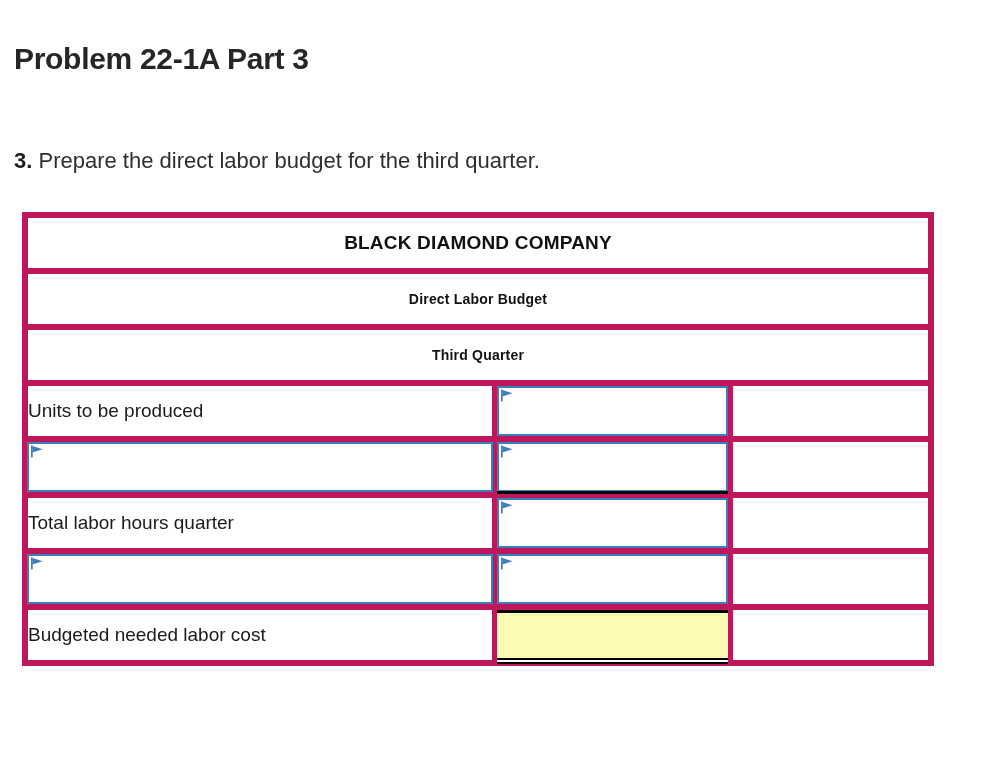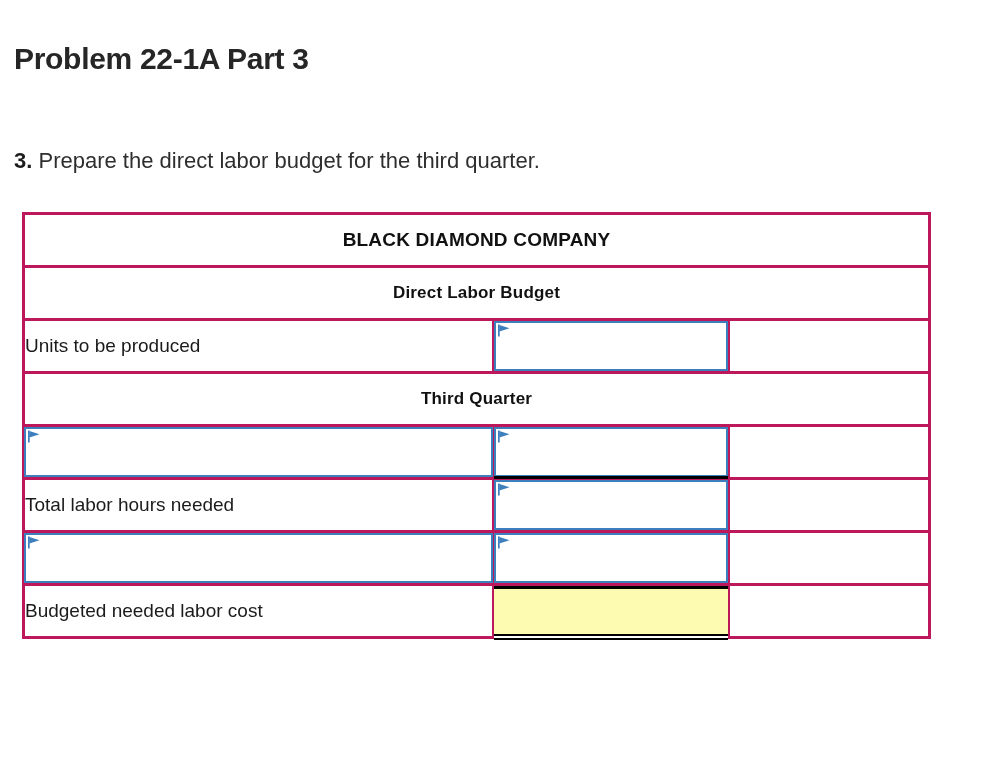--- a/index.html
+++ b/index.html
@@ -66,33 +66,33 @@
     table-layout: fixed;
     width: 906px;
     background: #ffffff;
   }
 
   table.worksheet col.c-label  { width: 470px; }
   table.worksheet col.c-amount { width: 235px; }
   table.worksheet col.c-extra  { width: 201px; }
 
   table.worksheet td {
-    border: 3px solid #be185d;
+    border: 6px solid #be185d;
     padding: 0;
     height: 50px;
     vertical-align: middle;
     background: #ffffff;
   }
 
   
   td.hdr {
     background: #74afe6;
     text-align: center;
     font-weight: bold;
-    font-size: 17px;
+    font-size: 14px;
     color: #111111;
     letter-spacing: 0.2px;
     height: 50px;
   }
   td.hdr.hdr-company { font-size: 19px; }
 
   
   td.label-cell {
     font-size: 19px;
     color: #1b1b1b;
@@ -205,53 +205,53 @@
       </colgroup>
       <tbody>
 
       <tr>
             <td class="hdr hdr-company" colspan="3">BLACK DIAMOND COMPANY</td>
           </tr>
           <tr>
             <td class="hdr" colspan="3">Direct Labor Budget</td>
           </tr>
           <tr>
+            <td class="hdr" colspan="3">Third Quarter</td>
+          </tr>
+          <tr>
             <td class="label-cell">Units to be produced</td>
             <td class="input-cell">
               <input class="input-box" type="text" value="" style="">
               <svg class="flag-icon" viewBox="0 0 13 13">
                 <path d="M0.8 0.5 L0.8 12.5" stroke="#3d7ebc" stroke-width="1.8" fill="none"></path>
                 <path d="M1.4 1.0 L11.5 4.3 L1.4 7.6 Z" fill="#3d7ebc"></path>
               </svg>
             </td>
             <td class="blank-cell"></td>
           </tr>
           <tr>
-            <td class="hdr" colspan="3">Third Quarter</td>
-          </tr>
-          <tr>
             <td class="input-cell">
               <input class="input-box" type="text" style="text-align: left; padding-left: 18px;" value="">
               <svg class="flag-icon" viewBox="0 0 13 13">
                 <path d="M0.8 0.5 L0.8 12.5" stroke="#3d7ebc" stroke-width="1.8" fill="none"></path>
                 <path d="M1.4 1.0 L11.5 4.3 L1.4 7.6 Z" fill="#3d7ebc"></path>
               </svg>
             </td>
             <td class="input-cell">
               <input class="input-box" type="text" value="" style="">
               <svg class="flag-icon" viewBox="0 0 13 13">
                 <path d="M0.8 0.5 L0.8 12.5" stroke="#3d7ebc" stroke-width="1.8" fill="none"></path>
                 <path d="M1.4 1.0 L11.5 4.3 L1.4 7.6 Z" fill="#3d7ebc"></path>
               </svg>
               <span class="rule-single"></span>
             </td>
             <td class="blank-cell"></td>
           </tr>
           <tr>
-            <td class="label-cell">Total labor hours needed</td>
+            <td class="label-cell">Total labor hours quarter</td>
             <td class="input-cell">
               <input class="input-box" type="text" value="" style="">
               <svg class="flag-icon" viewBox="0 0 13 13">
                 <path d="M0.8 0.5 L0.8 12.5" stroke="#3d7ebc" stroke-width="1.8" fill="none"></path>
                 <path d="M1.4 1.0 L11.5 4.3 L1.4 7.6 Z" fill="#3d7ebc"></path>
               </svg>
             </td>
             <td class="blank-cell"></td>
           </tr>
           <tr>

